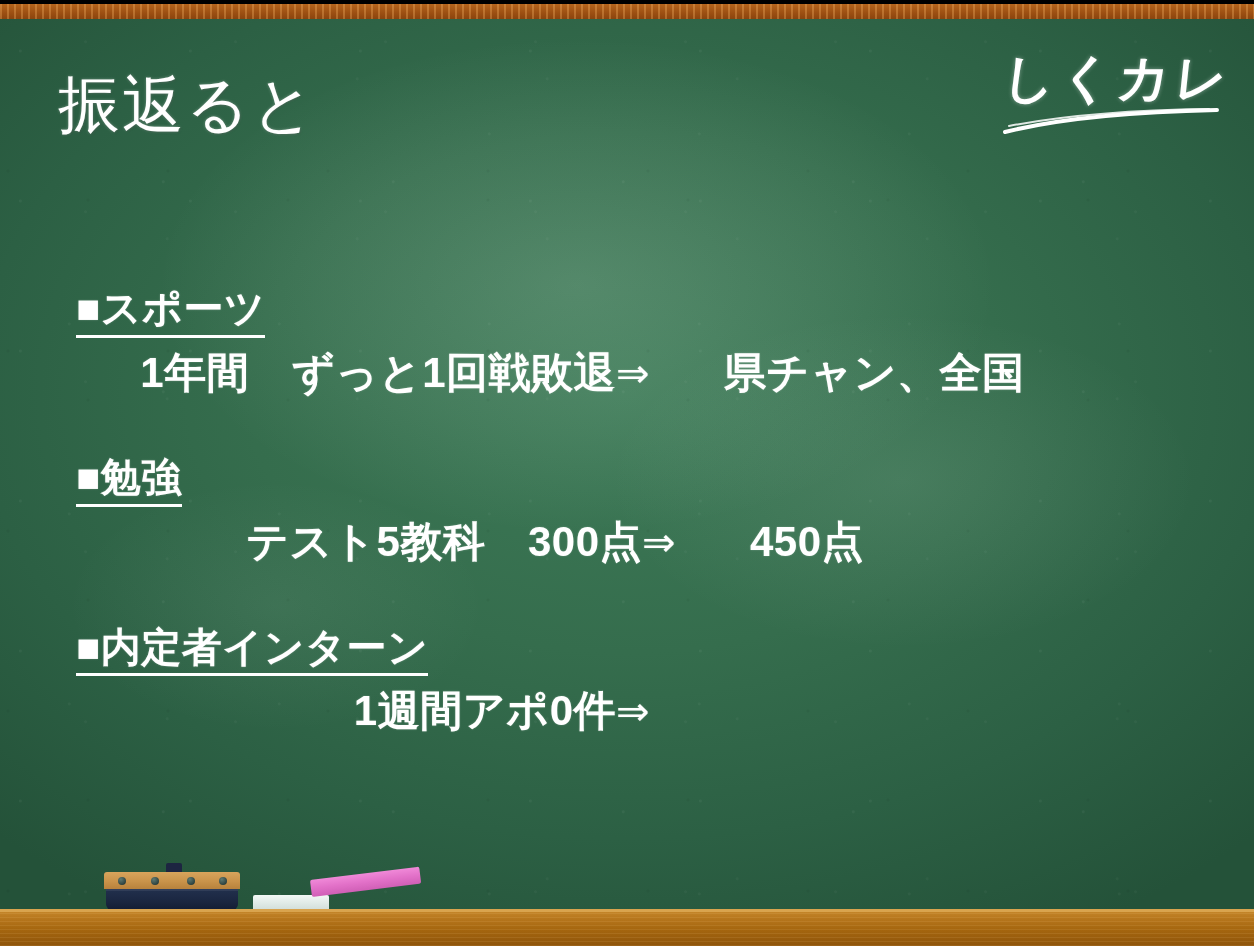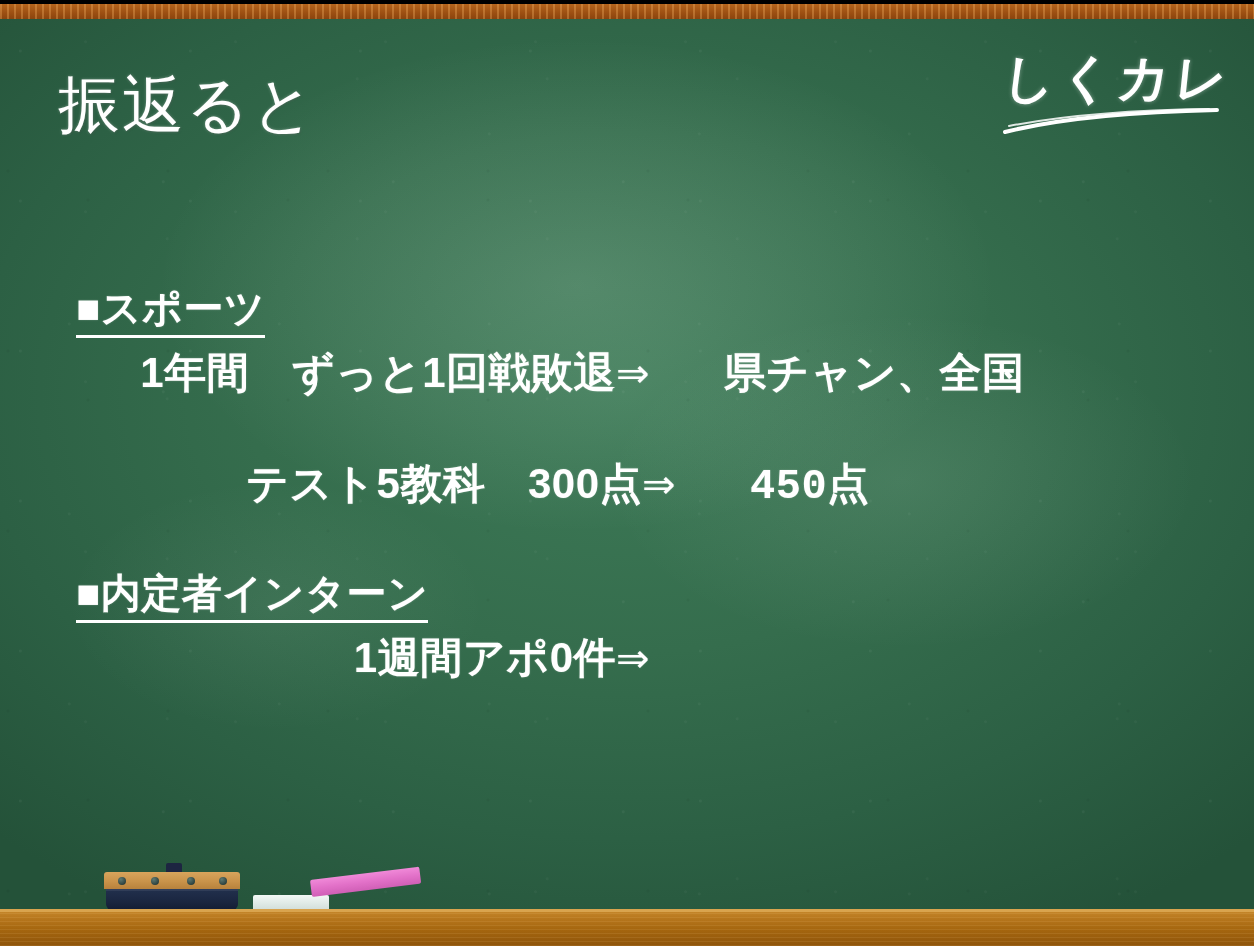--- a/index.html
+++ b/index.html
@@ -162,21 +162,21 @@
     letter-spacing: 0.5px;
     text-shadow: 0 0 2px rgba(255,255,255,0.28);
     white-space: nowrap;
   }
   .row .before { display: inline-block; text-align: right; }
   .row .arrow {
     display: inline-block;
     font-size: 40px;
     font-weight: 400;
   }
-  .row .after { display: inline-block; font-family: Liberation Mono, monospace; }
+  .row .after { display: inline-block; }
 
   
   .row-sports .before { width: 540px; }
   .row-sports .arrow  { width: 108px; }
 
   .row-study  .before { width: 540px; margin-left: 26px; }
   .row-study  .arrow  { width: 108px; }
 
   .row-intern .before { width: 540px; }
   .row-intern .arrow  { width: 108px; }
@@ -305,20 +305,21 @@
     <div class="block">
       <div class="heading">■スポーツ</div>
       <div class="row row-sports">
         <span class="before">1年間　ずっと1回戦敗退</span>
         <span class="arrow">⇒</span>
         <span class="after">県チャン、全国</span>
       </div>
     </div>
 
     <div class="block">
+      <div class="heading">■勉強</div>
       <div class="row row-study">
         <span class="before">テスト5教科　300点</span>
         <span class="arrow">⇒</span>
         <span class="after">450点</span>
       </div>
     </div>
 
     <div class="block">
       <div class="heading">■内定者インターン</div>
       <div class="row row-intern">

